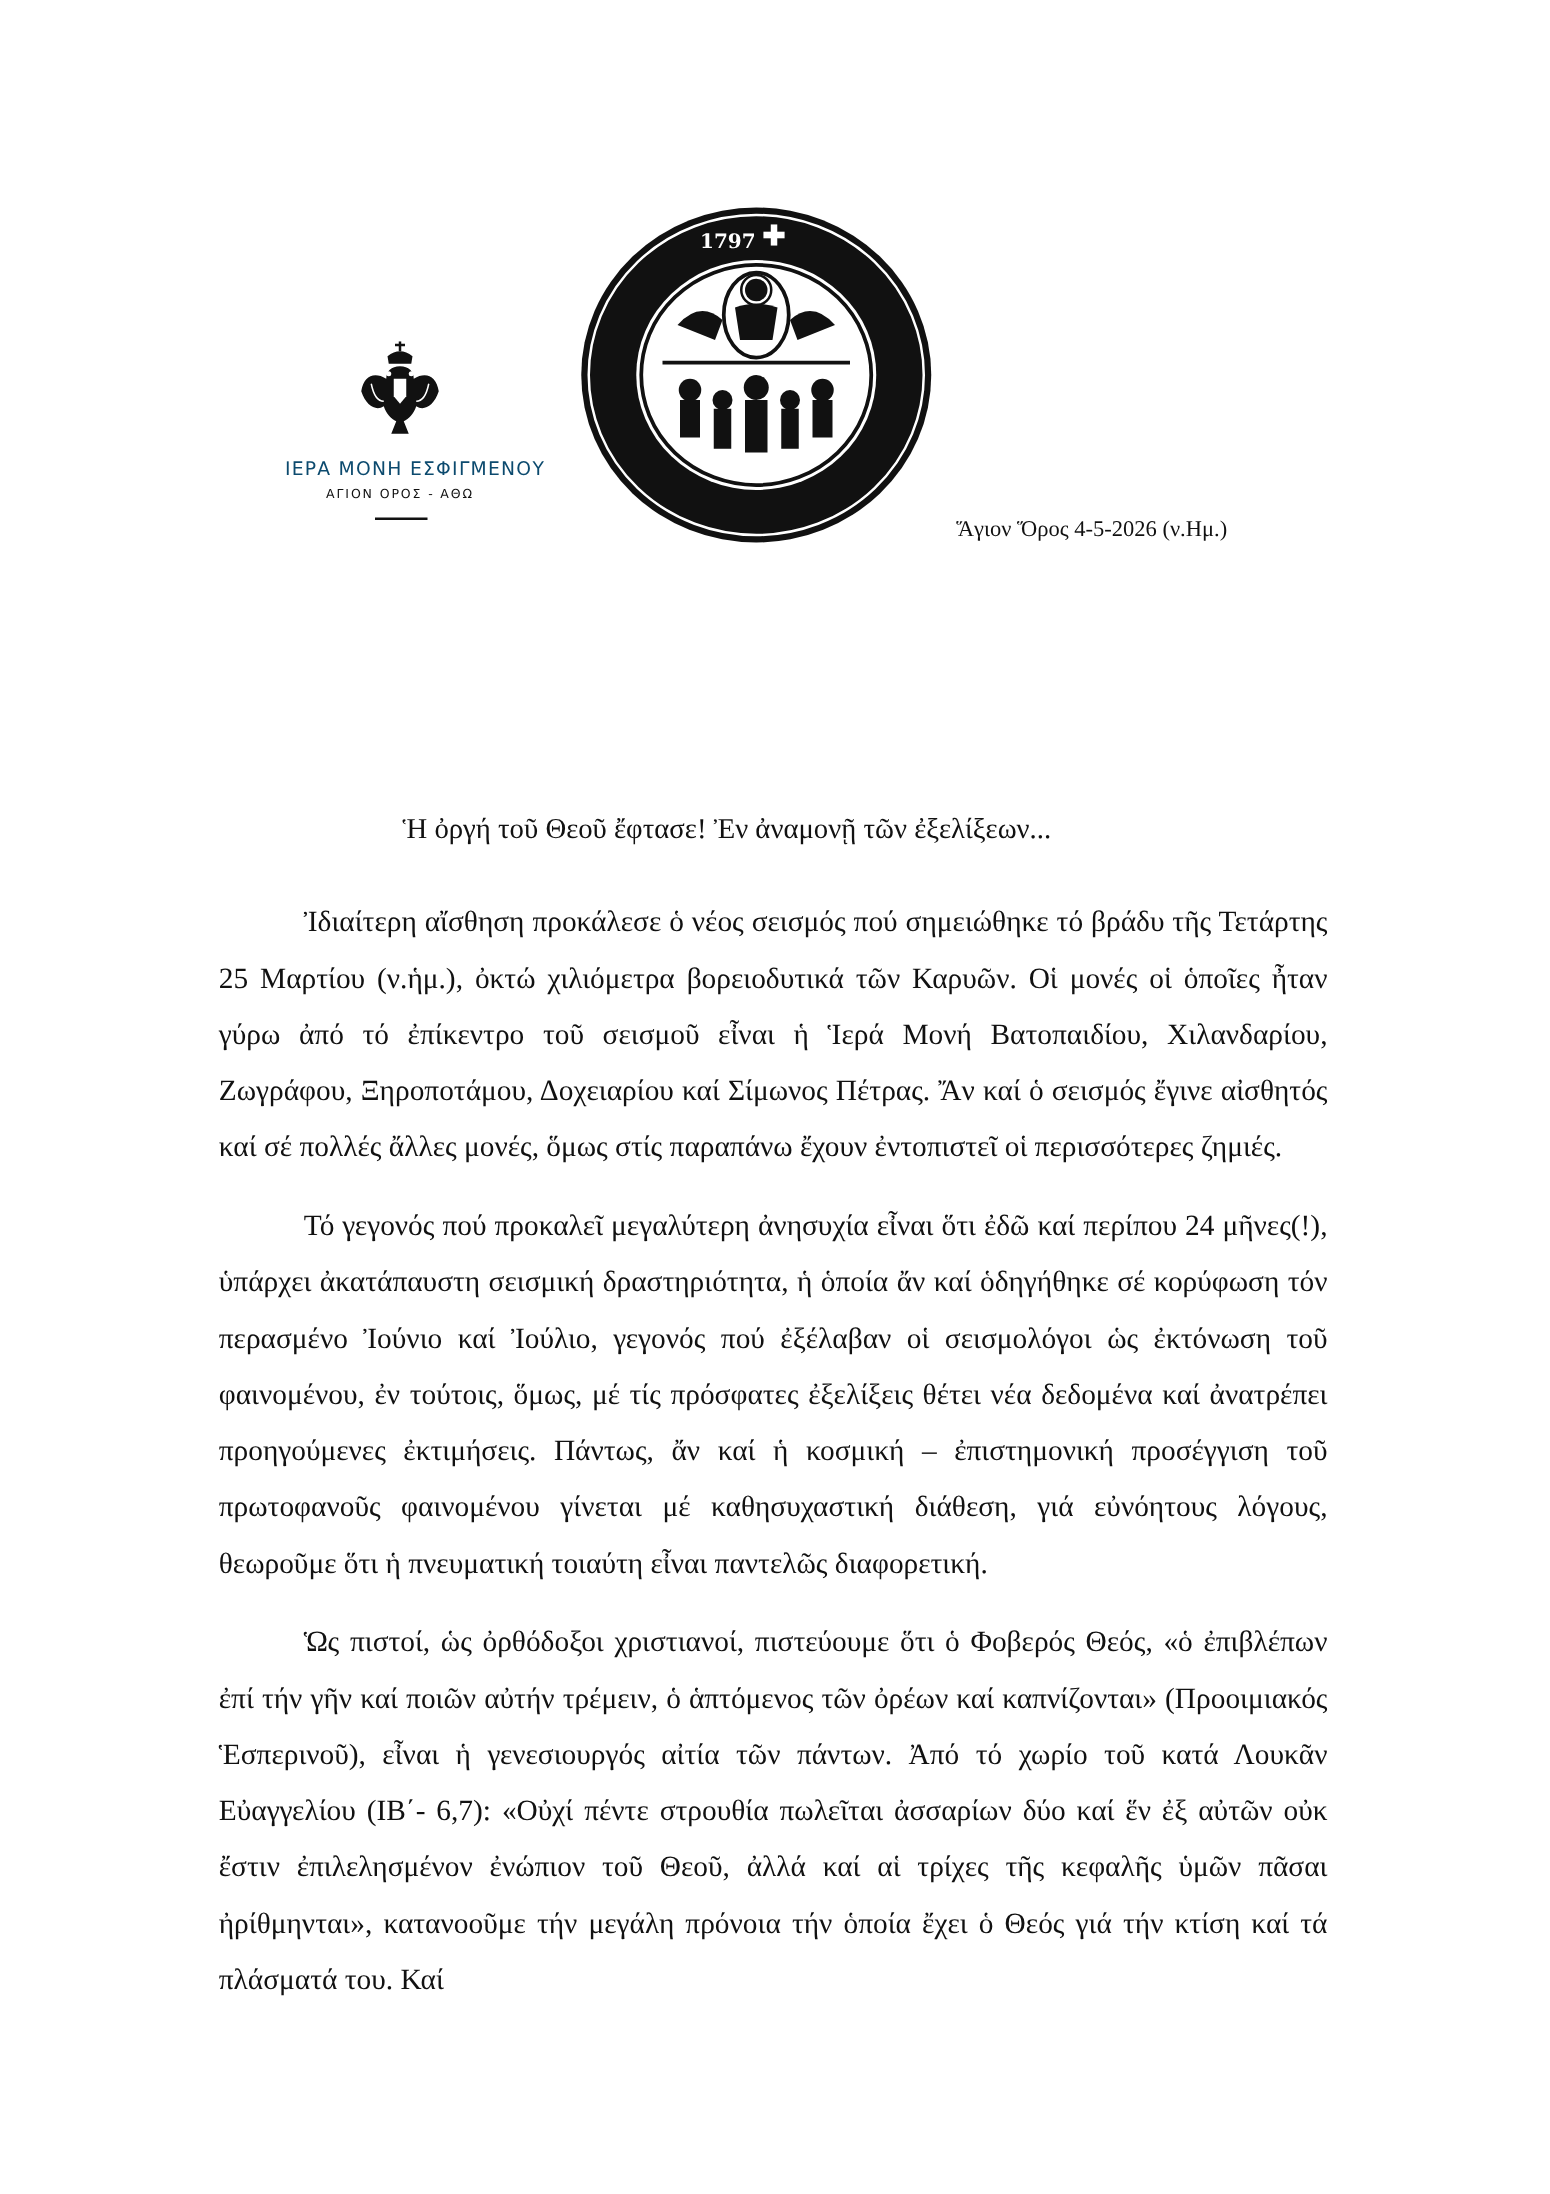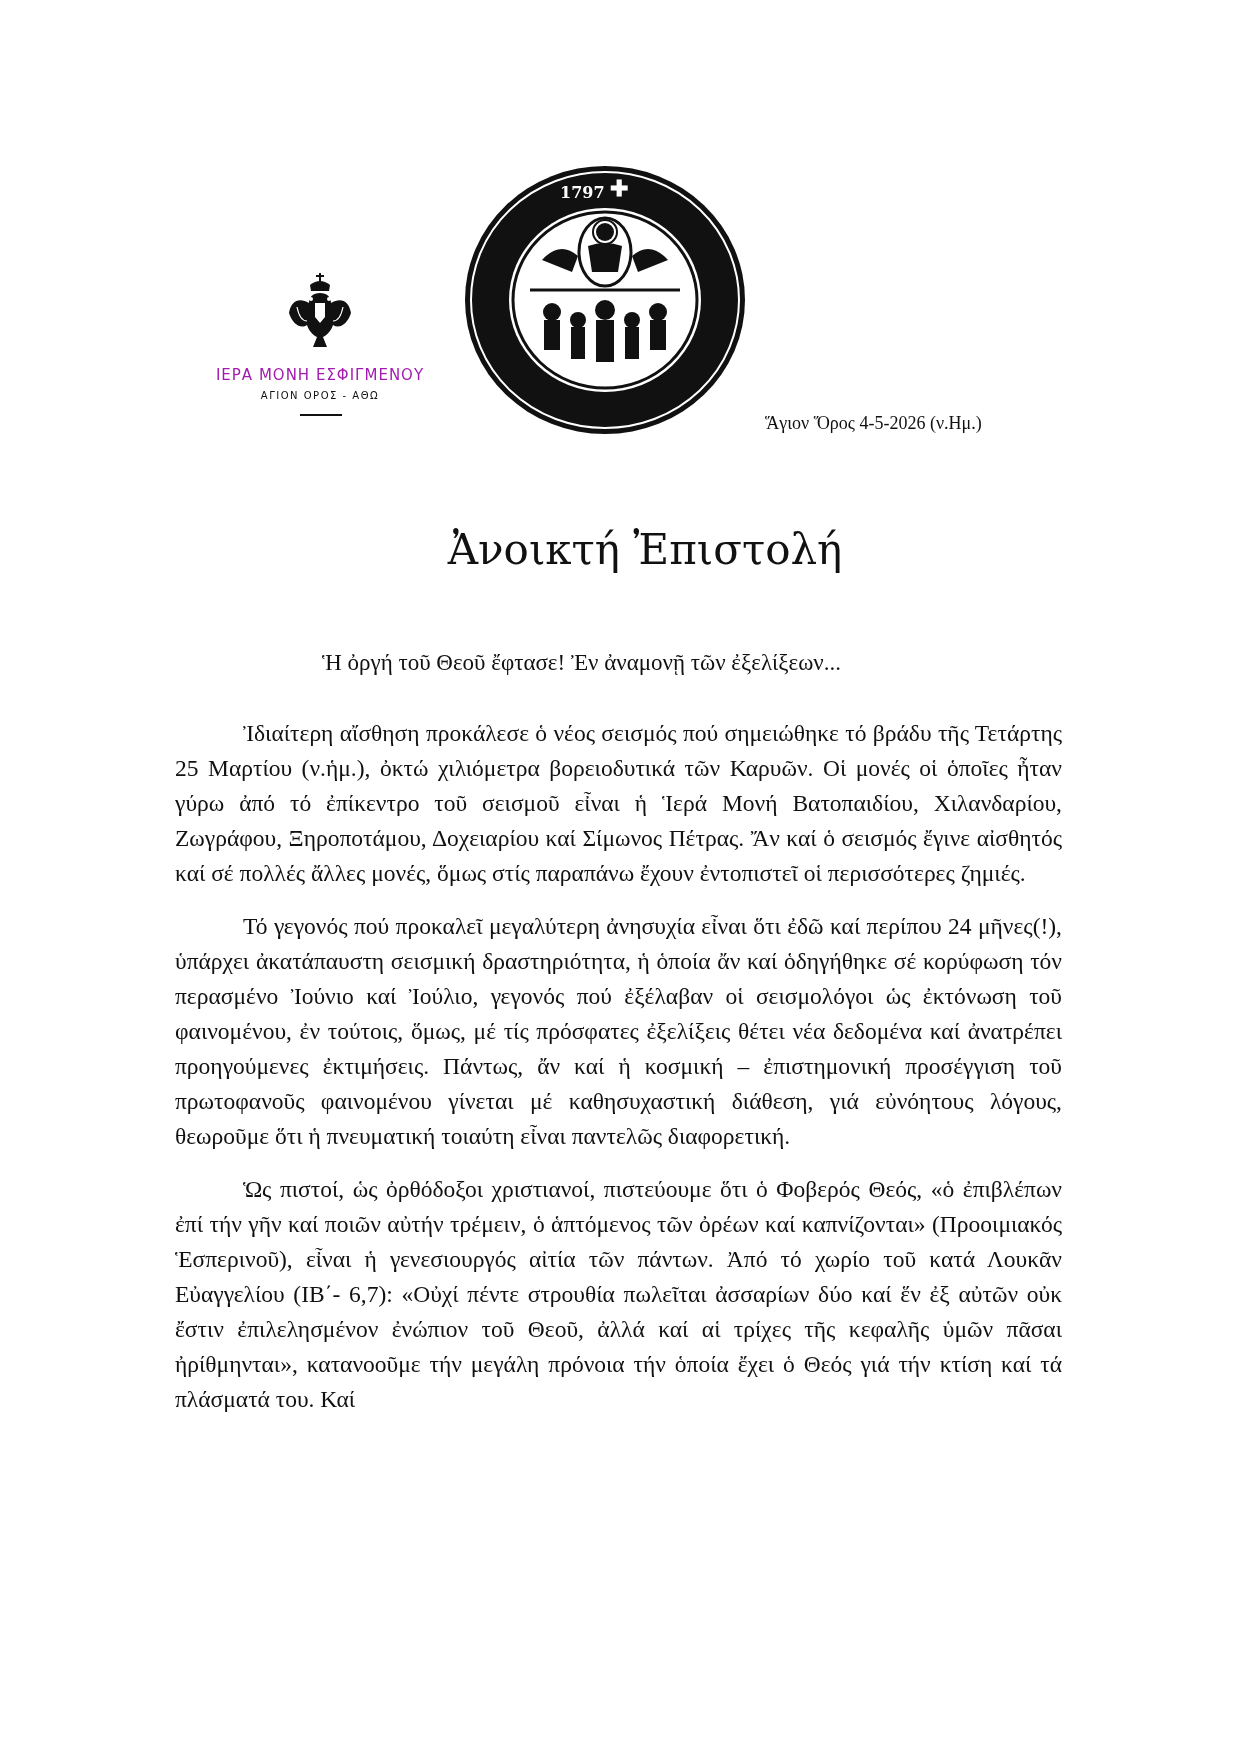--- a/index.html
+++ b/index.html
@@ -1,36 +1,36 @@
 <!DOCTYPE html>
 <html><head>
 <meta charset="utf-8">
 <style>
   html, body { margin: 0; padding: 0; background: #ffffff; }
   body { width: 1240px; height: 1755px; position: relative; overflow: hidden; color: #111; }
   .page { position: absolute; left: 0; top: 0; width: 1240px; height: 1755px; background: #fff; }
 
   .emblem { position: absolute; left: 285px; top: 273px; width: 70px; height: 80px; }
-  .mon-name { position: absolute; left: 180px; top: 366px; width: 280px; text-align: center;
-    font-family: "DejaVu Sans", sans-serif; font-size: 15px; letter-spacing: 1px; color: #a21caf; }
+  .mon-name { position: absolute; left: 192px; top: 366px; width: 280px; text-align: center;
+    font-family: "DejaVu Sans", sans-serif; font-size: 15px; letter-spacing: 1px; color: #0c4a6e; }
   .mon-sub { position: absolute; left: 180px; top: 390px; width: 280px; text-align: center;
     font-family: "DejaVu Sans", sans-serif; font-size: 10px; letter-spacing: 1.5px; color: #111; }
   .mon-rule { position: absolute; left: 300px; top: 414px; width: 42px; height: 2px; background: #111; }
 
   .seal { position: absolute; left: 460px; top: 160px; width: 290px; height: 280px; }
 
   .date { position: absolute; left: 765px; top: 413px; font-family: "Liberation Serif", serif; font-size: 18px; }
 
   .title { position: absolute; left: 0; top: 525px; width: 1240px; text-align: center;
     font-family: "DejaVu Serif", serif; font-size: 42px; padding-left: 50px; box-sizing: border-box; }
 
   .subtitle { position: absolute; left: 282px; top: 650px; font-family: "Liberation Serif", serif; font-size: 23px; margin-left: 40px; }
 
   .body { position: absolute; left: 175px; top: 716px; width: 887px;
-    font-family: "Liberation Serif", serif; font-size: 23.5px; line-height: 35px; text-align: justify; }
+    font-family: "Liberation Serif", serif; font-size: 23.5px; line-height: 45px; text-align: justify; }
   .body p { margin: 0 0 18px 0; text-indent: 68px; }
 </style>
 </head>
 <body>
 
 <div class="page">
 
   <svg class="emblem" viewBox="0 0 70 80">
     <line x1="35" y1="0" x2="35" y2="8" stroke="#111" stroke-width="2"></line>
     <line x1="31" y1="3" x2="39" y2="3" stroke="#111" stroke-width="2"></line>
@@ -68,21 +68,20 @@
         <rect x="136" y="160" width="18" height="42"></rect>
       <circle cx="172" cy="160" r="8"></circle>
         <rect x="165" y="167" width="14" height="32"></rect>
       <circle cx="198" cy="152" r="9"></circle>
         <rect x="190" y="160" width="16" height="30"></rect>
     </g>
   </svg>
 
   <div class="date">Ἅγιον Ὅρος 4-5-2026 (ν.Ημ.)</div>
 
-  <div class="title">Ἀνοικτή Ἐπιστολή</div>
 
   <div class="subtitle">Ἡ ὀργή τοῦ Θεοῦ ἔφτασε!  Ἐν ἀναμονῇ τῶν ἐξελίξεων...</div>
 
   <div class="body">
     <p>Ἰδιαίτερη αἴσθηση προκάλεσε ὁ νέος σεισμός πού σημειώθηκε τό βράδυ τῆς Τετάρτης 25 Μαρτίου (ν.ἡμ.), ὀκτώ χιλιόμετρα βορειοδυτικά τῶν Καρυῶν. Οἱ μονές οἱ ὁποῖες ἦταν γύρω ἀπό τό ἐπίκεντρο τοῦ σεισμοῦ εἶναι ἡ Ἱερά Μονή Βατοπαιδίου, Χιλανδαρίου, Ζωγράφου, Ξηροποτάμου, Δοχειαρίου καί Σίμωνος Πέτρας. Ἄν καί ὁ σεισμός ἔγινε αἰσθητός καί σέ πολλές ἄλλες μονές, ὅμως στίς παραπάνω ἔχουν ἐντοπιστεῖ οἱ περισσότερες ζημιές.</p>
     <p>Τό γεγονός πού προκαλεῖ μεγαλύτερη ἀνησυχία εἶναι ὅτι ἐδῶ καί περίπου 24 μῆνες(!), ὑπάρχει ἀκατάπαυστη σεισμική δραστηριότητα, ἡ ὁποία ἄν καί ὁδηγήθηκε σέ κορύφωση τόν περασμένο Ἰούνιο καί Ἰούλιο, γεγονός πού ἐξέλαβαν οἱ σεισμολόγοι ὡς ἐκτόνωση τοῦ φαινομένου, ἐν τούτοις, ὅμως, μέ τίς πρόσφατες ἐξελίξεις θέτει νέα δεδομένα καί ἀνατρέπει προηγούμενες ἐκτιμήσεις. Πάντως, ἄν καί ἡ κοσμική – ἐπιστημονική προσέγγιση τοῦ πρωτοφανοῦς φαινομένου γίνεται μέ καθησυχαστική διάθεση, γιά εὐνόητους λόγους, θεωροῦμε ὅτι ἡ πνευματική τοιαύτη εἶναι παντελῶς διαφορετική.</p>
     <p>Ὡς πιστοί, ὡς ὀρθόδοξοι χριστιανοί, πιστεύουμε ὅτι ὁ Φοβερός Θεός, «ὁ ἐπιβλέπων ἐπί τήν γῆν καί ποιῶν αὐτήν τρέμειν, ὁ ἁπτόμενος τῶν ὀρέων καί καπνίζονται» (Προοιμιακός Ἑσπερινοῦ), εἶναι ἡ γενεσιουργός αἰτία τῶν πάντων. Ἀπό τό χωρίο τοῦ κατά Λουκᾶν Εὐαγγελίου (ΙΒ΄- 6,7): «Οὐχί πέντε στρουθία πωλεῖται ἀσσαρίων δύο καί ἕν ἐξ αὐτῶν οὐκ ἔστιν ἐπιλελησμένον ἐνώπιον τοῦ Θεοῦ, ἀλλά καί αἱ τρίχες τῆς κεφαλῆς ὑμῶν πᾶσαι ἠρίθμηνται», κατανοοῦμε τήν μεγάλη πρόνοια τήν ὁποία ἔχει ὁ Θεός γιά τήν κτίση καί τά πλάσματά του. Καί</p>
   </div>
 
 </div>

